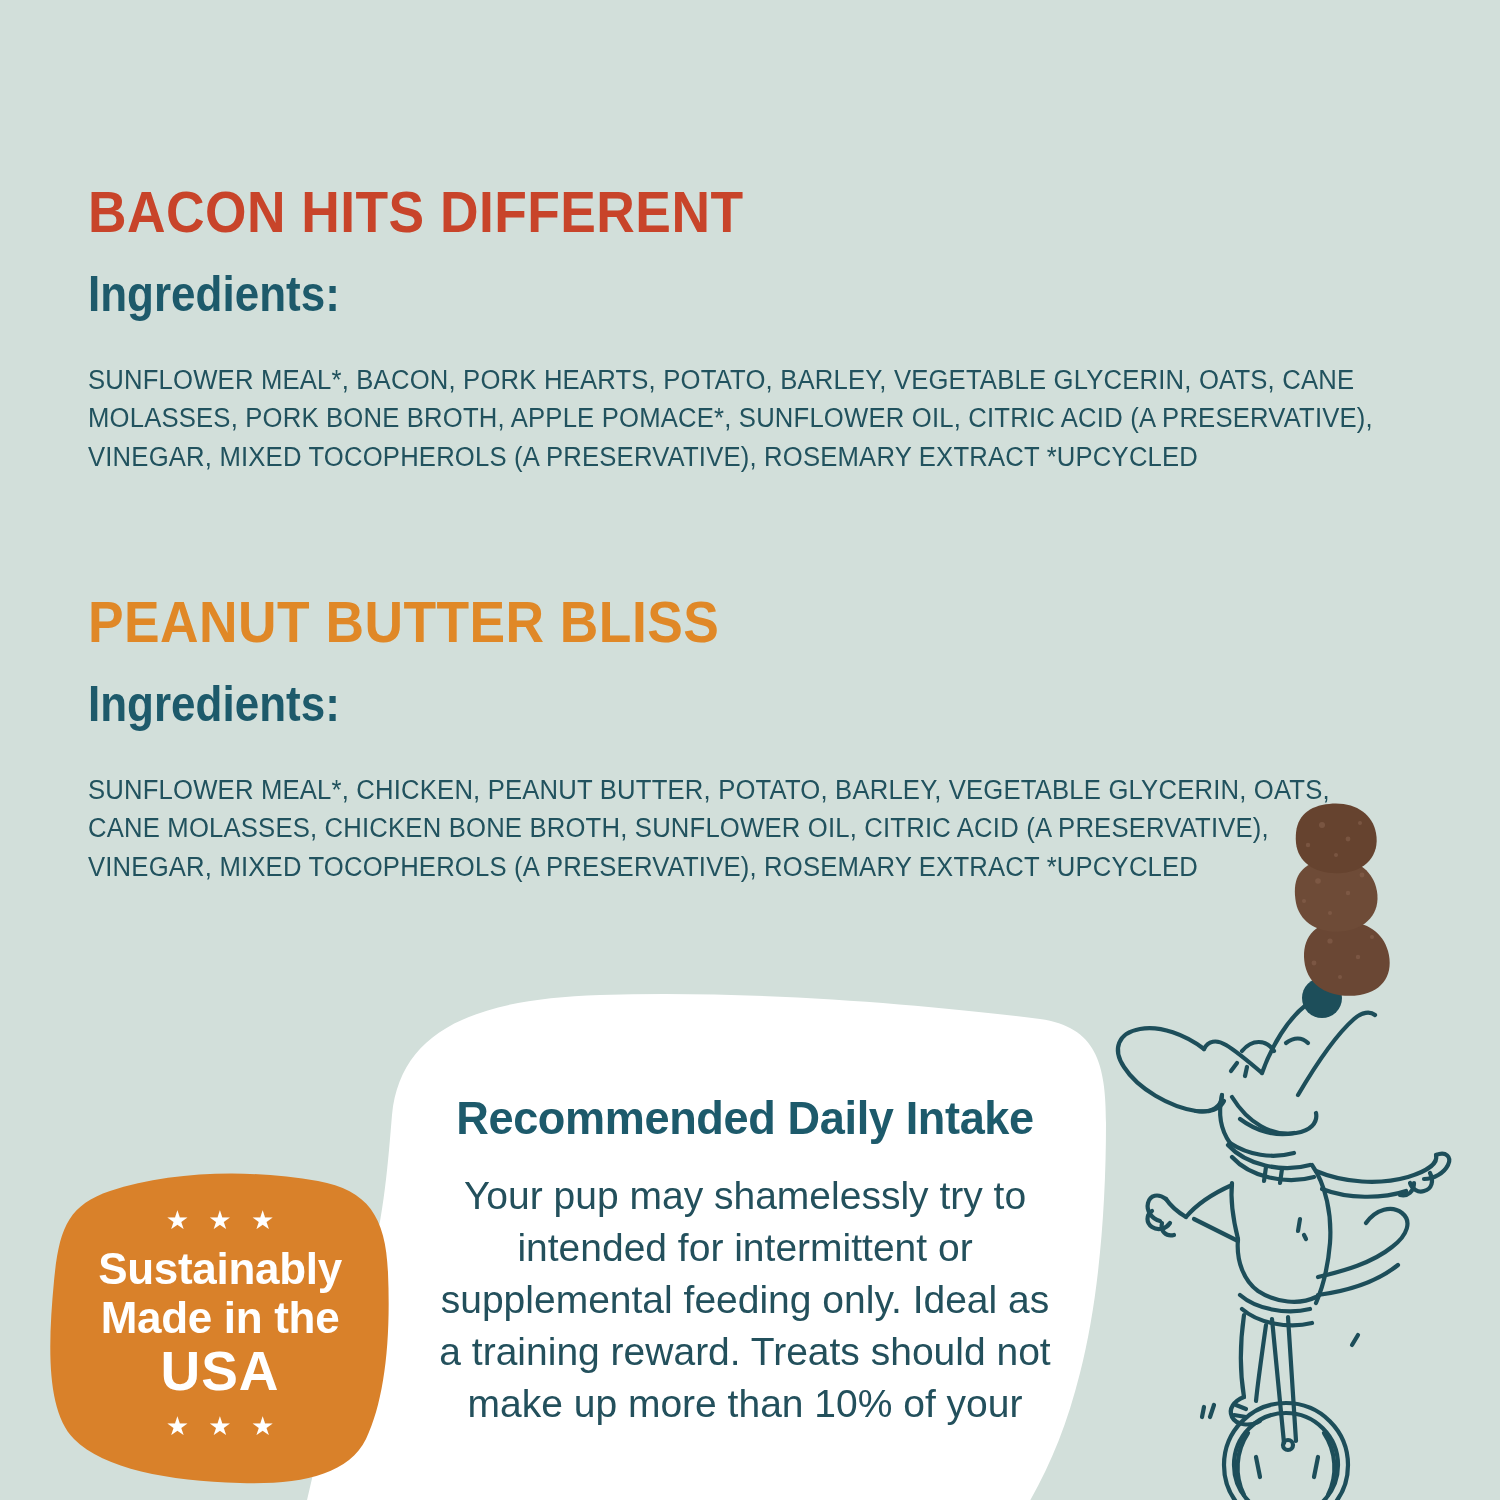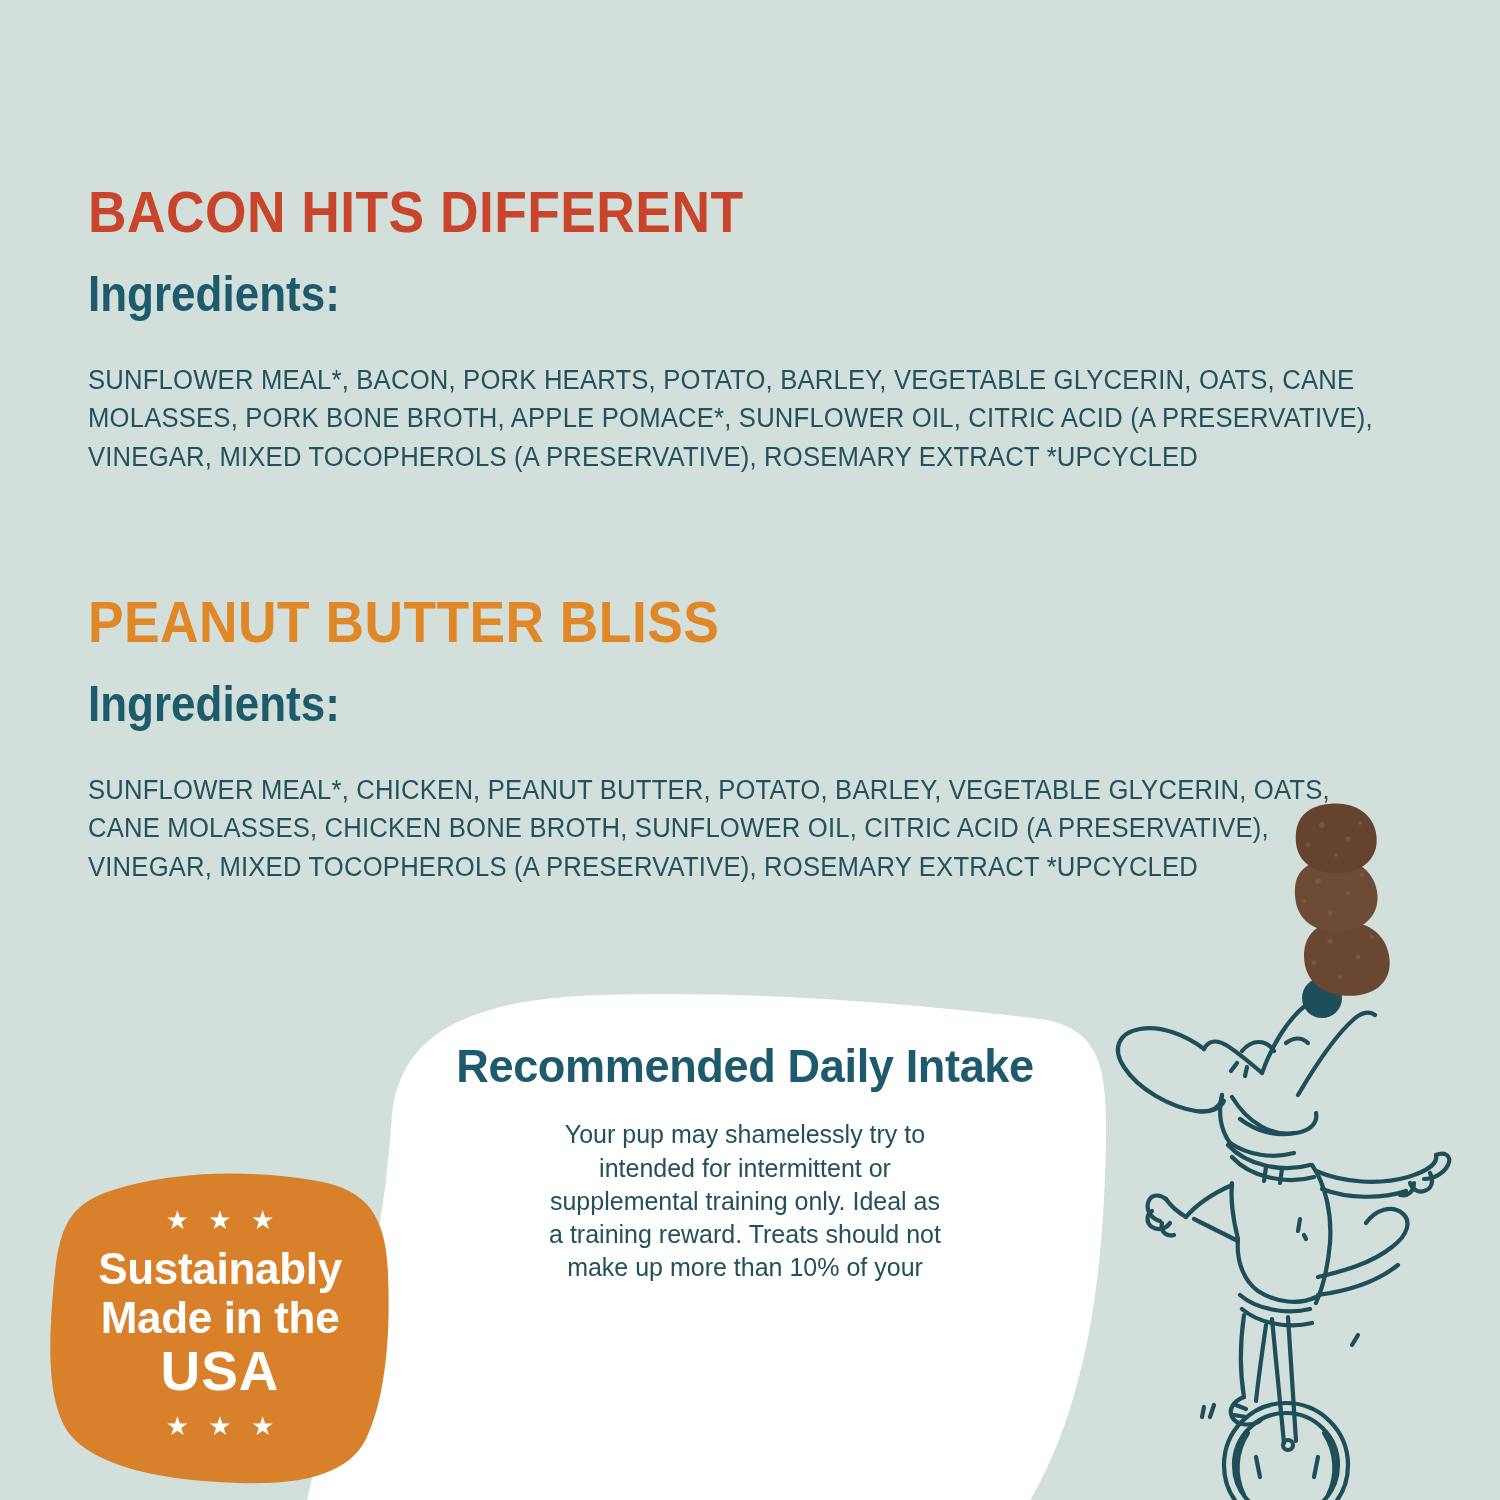--- a/index.html
+++ b/index.html
@@ -78,38 +78,38 @@
     text-transform:uppercase;
     transform:scaleX(0.95);
     transform-origin:left top;
   }
   .ing-list div { white-space:nowrap; }
 
   
   .rdi {
     position:absolute;
     left:395px;
-    top:1008px;
+    top:1060px;
     width:700px;
     text-align:center;
     z-index:6;
   }
   .rdi-title {
     font-family:"Liberation Sans Narrow","Liberation Sans", sans-serif;
     font-weight:bold;
     font-size:47px;
     line-height:1.05;
     color:#1d5a6b;
     letter-spacing:-0.4px;
     transform:scaleX(0.96);
   }
   .rdi-body {
     margin-top:28px;
     font-family:"Liberation Sans Narrow","Liberation Sans", sans-serif;
-    font-size:25px;
+    font-size:39px;
     line-height:1.33;
     color:#23505c;
     padding:0 40px;
   }
   .rdi-body div { white-space:nowrap; }
 
   
   .badge {
     position:absolute;
     left:55px;
@@ -340,21 +340,21 @@
       </div>
     </div>
 
   </div>
 
   <div class="rdi">
     <div class="rdi-title">Recommended Daily Intake</div>
     <div class="rdi-body">
       <div>Your pup may shamelessly try to</div>
       <div>intended for intermittent or</div>
-      <div>supplemental training only. Ideal as</div>
+      <div>supplemental feeding only. Ideal as</div>
       <div>a training reward. Treats should not</div>
       <div>make up more than 10% of your</div>
     </div>
   </div>
 
   <div class="badge">
     <div class="badge-inner">
       <div class="badge-stars badge-top-stars">★ ★ ★</div>
       <div class="badge-line">Sustainably</div>
       <div class="badge-line">Made in the</div>

